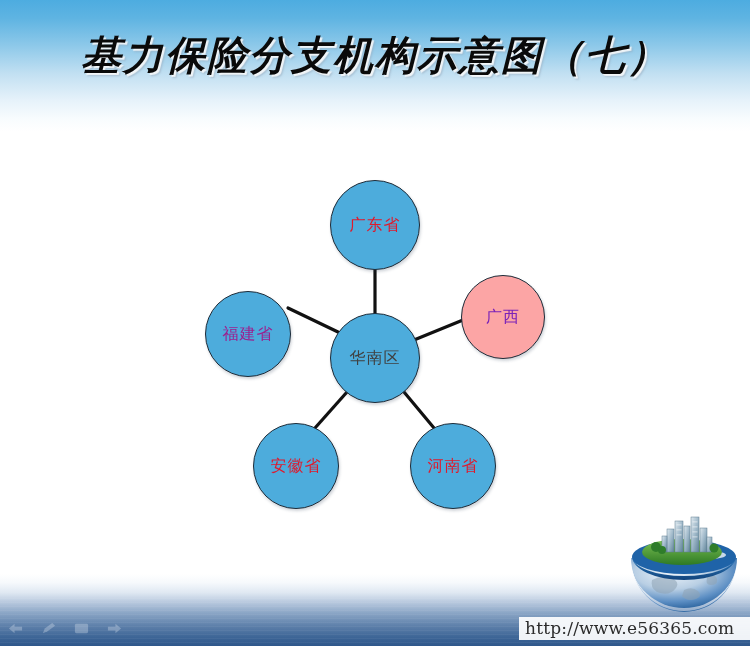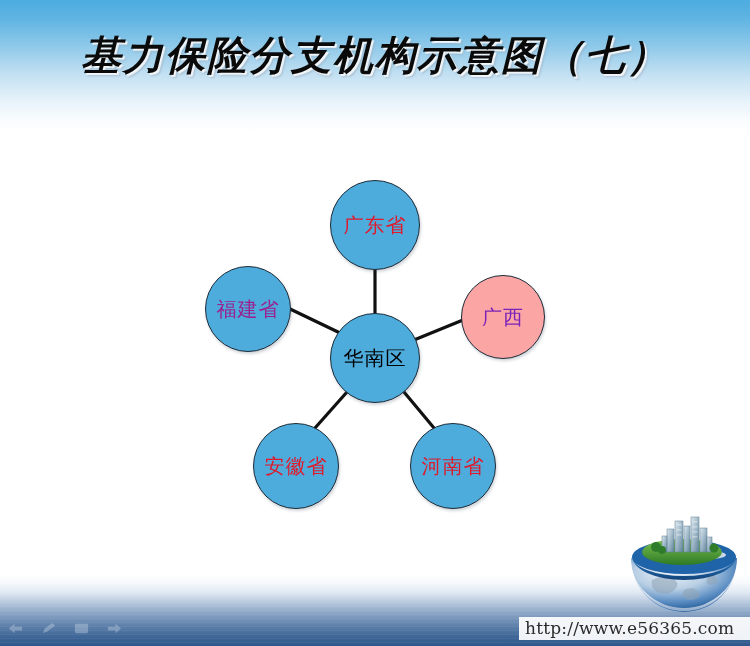--- a/index.html
+++ b/index.html
@@ -125,21 +125,21 @@
     background: #4dacdc;
     border: 1.4px solid #1d2b38;
     box-sizing: border-box;
     display: flex;
     align-items: center;
     justify-content: center;
     box-shadow: 1px 2px 3px rgba(40,60,80,0.22);
   }
   .node-label {
     font-family: "DejaVu Serif", "Liberation Serif", serif;
-    font-size: 20px;
+    font-size: 16px;
     font-weight: normal;
     letter-spacing: 1px;
     line-height: 1;
     white-space: nowrap;
     user-select: none;
   }
 
   
   .globe {
     position: absolute;
@@ -182,28 +182,28 @@
       <g stroke="#111111" stroke-width="3.2" stroke-linecap="round" fill="none">
         <line x1="375" y1="313" x2="375" y2="270"></line>
         <line x1="338" y1="332" x2="288" y2="308"></line>
         <line x1="414" y1="340" x2="463" y2="320"></line>
         <line x1="347" y1="392" x2="315" y2="428"></line>
         <line x1="404" y1="392" x2="434" y2="428"></line>
       </g>
     </svg>
 
     <div class="node" id="center-node" style="left: 330px; top: 313px; width: 90px; height: 90px; background: rgb(77, 172, 220); border-color: rgb(29, 43, 56);">
-      <span class="node-label" style="color: #000000; text-align: center;">华南区</span>
+      <span class="node-label" style="color: #404040; text-align: center;">华南区</span>
     </div>
 
     <div class="node" id="node-guangdong" style="left: 330px; top: 180px; width: 90px; height: 90px; background: rgb(77, 172, 220); border-color: rgb(29, 43, 56);">
       <span class="node-label" style="color: rgb(224, 25, 43);">广东省</span>
     </div>
 
-    <div class="node" id="node-fujian" style="left: 205px; top: 266px; width: 86px; height: 86px; background: rgb(77, 172, 220); border-color: rgb(29, 43, 56); justify-content: center;">
+    <div class="node" id="node-fujian" style="left: 205px; top: 291px; width: 86px; height: 86px; background: rgb(77, 172, 220); border-color: rgb(29, 43, 56); justify-content: center;">
       <span class="node-label" style="color: rgb(156, 31, 142);">福建省</span>
     </div>
 
     <div class="node" id="node-guangxi" style="left: 461px; top: 275px; width: 84px; height: 84px; background: #fca5a5; border-color: rgb(29, 43, 56);">
       <span class="node-label" style="color: rgb(123, 35, 184);">广西</span>
     </div>
 
     <div class="node" id="node-henan" style="left: 410px; top: 423px; width: 86px; height: 86px; background: rgb(77, 172, 220); border-color: rgb(29, 43, 56);">
       <span class="node-label" style="color: rgb(224, 25, 43);">河南省</span>
     </div>

